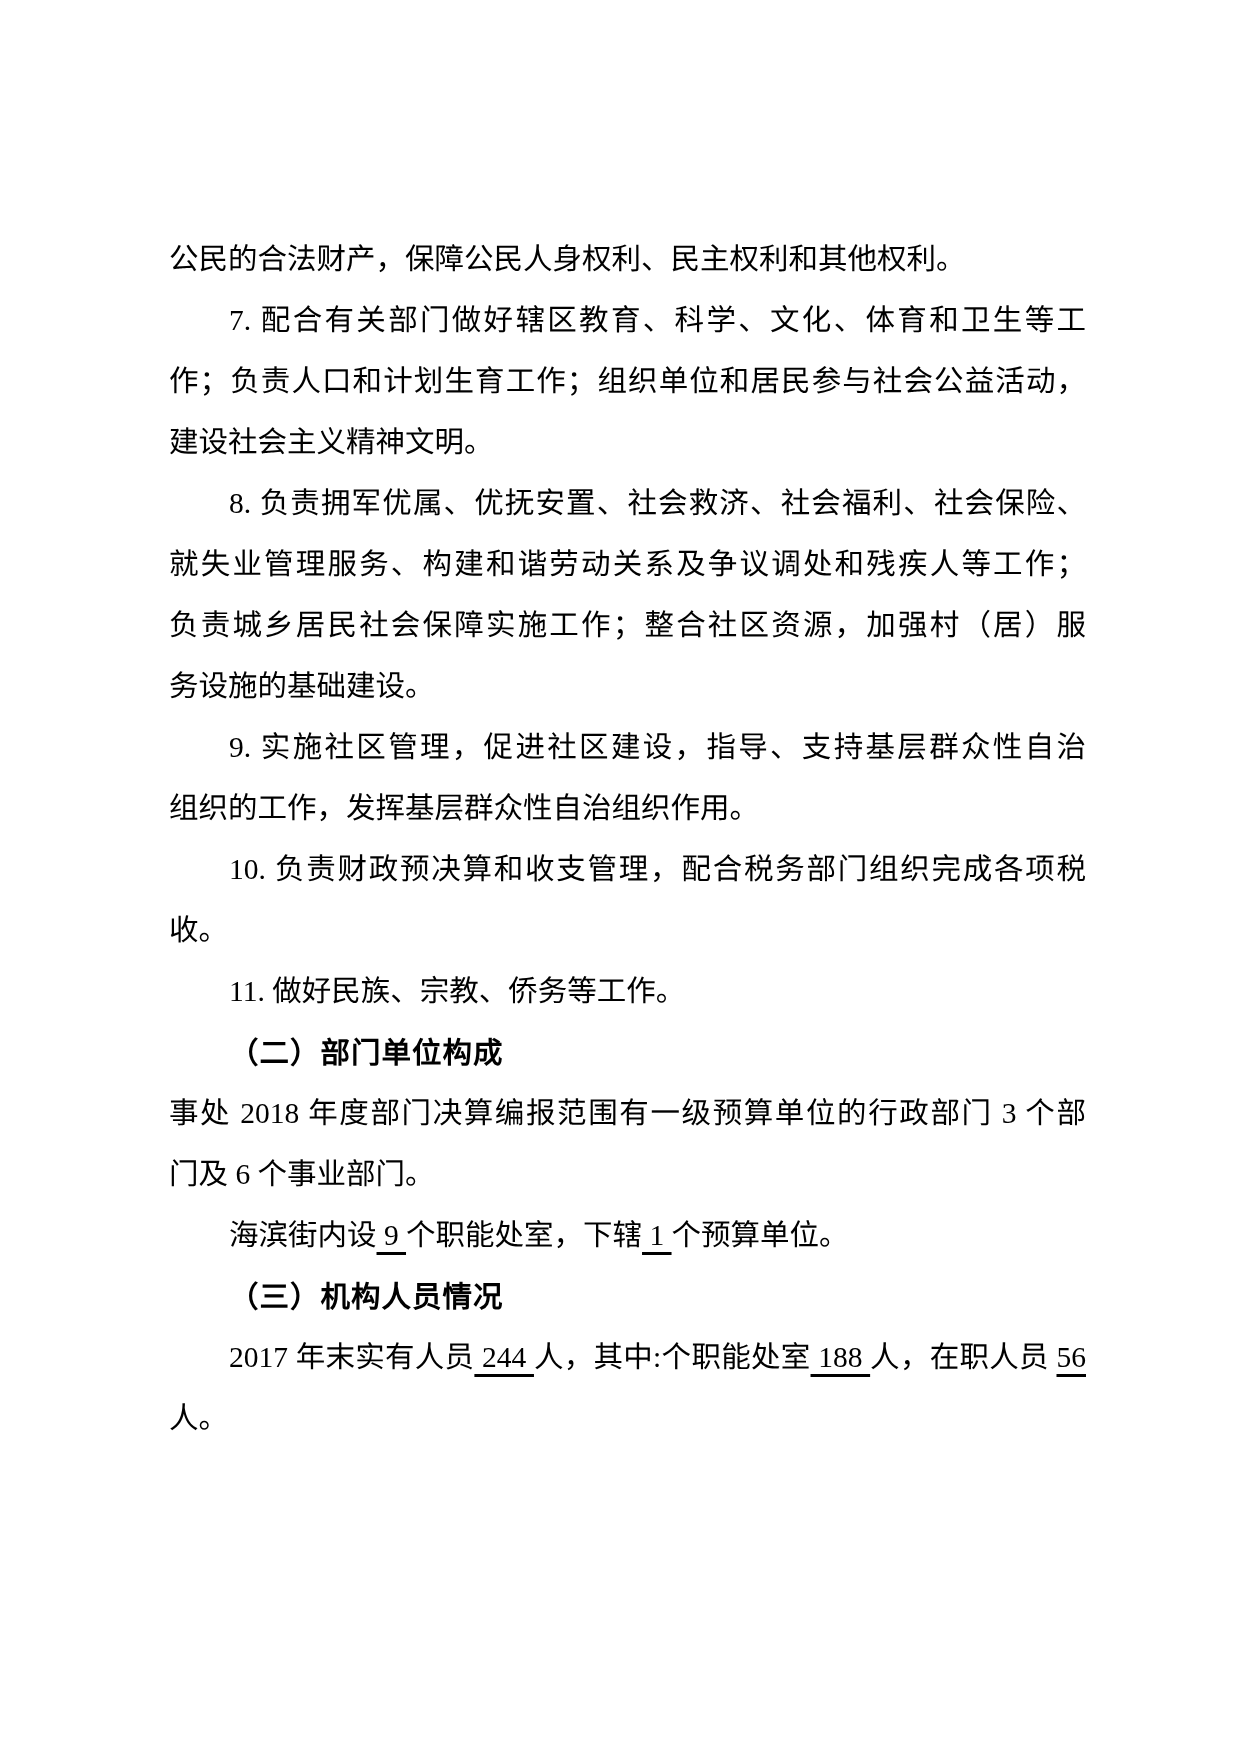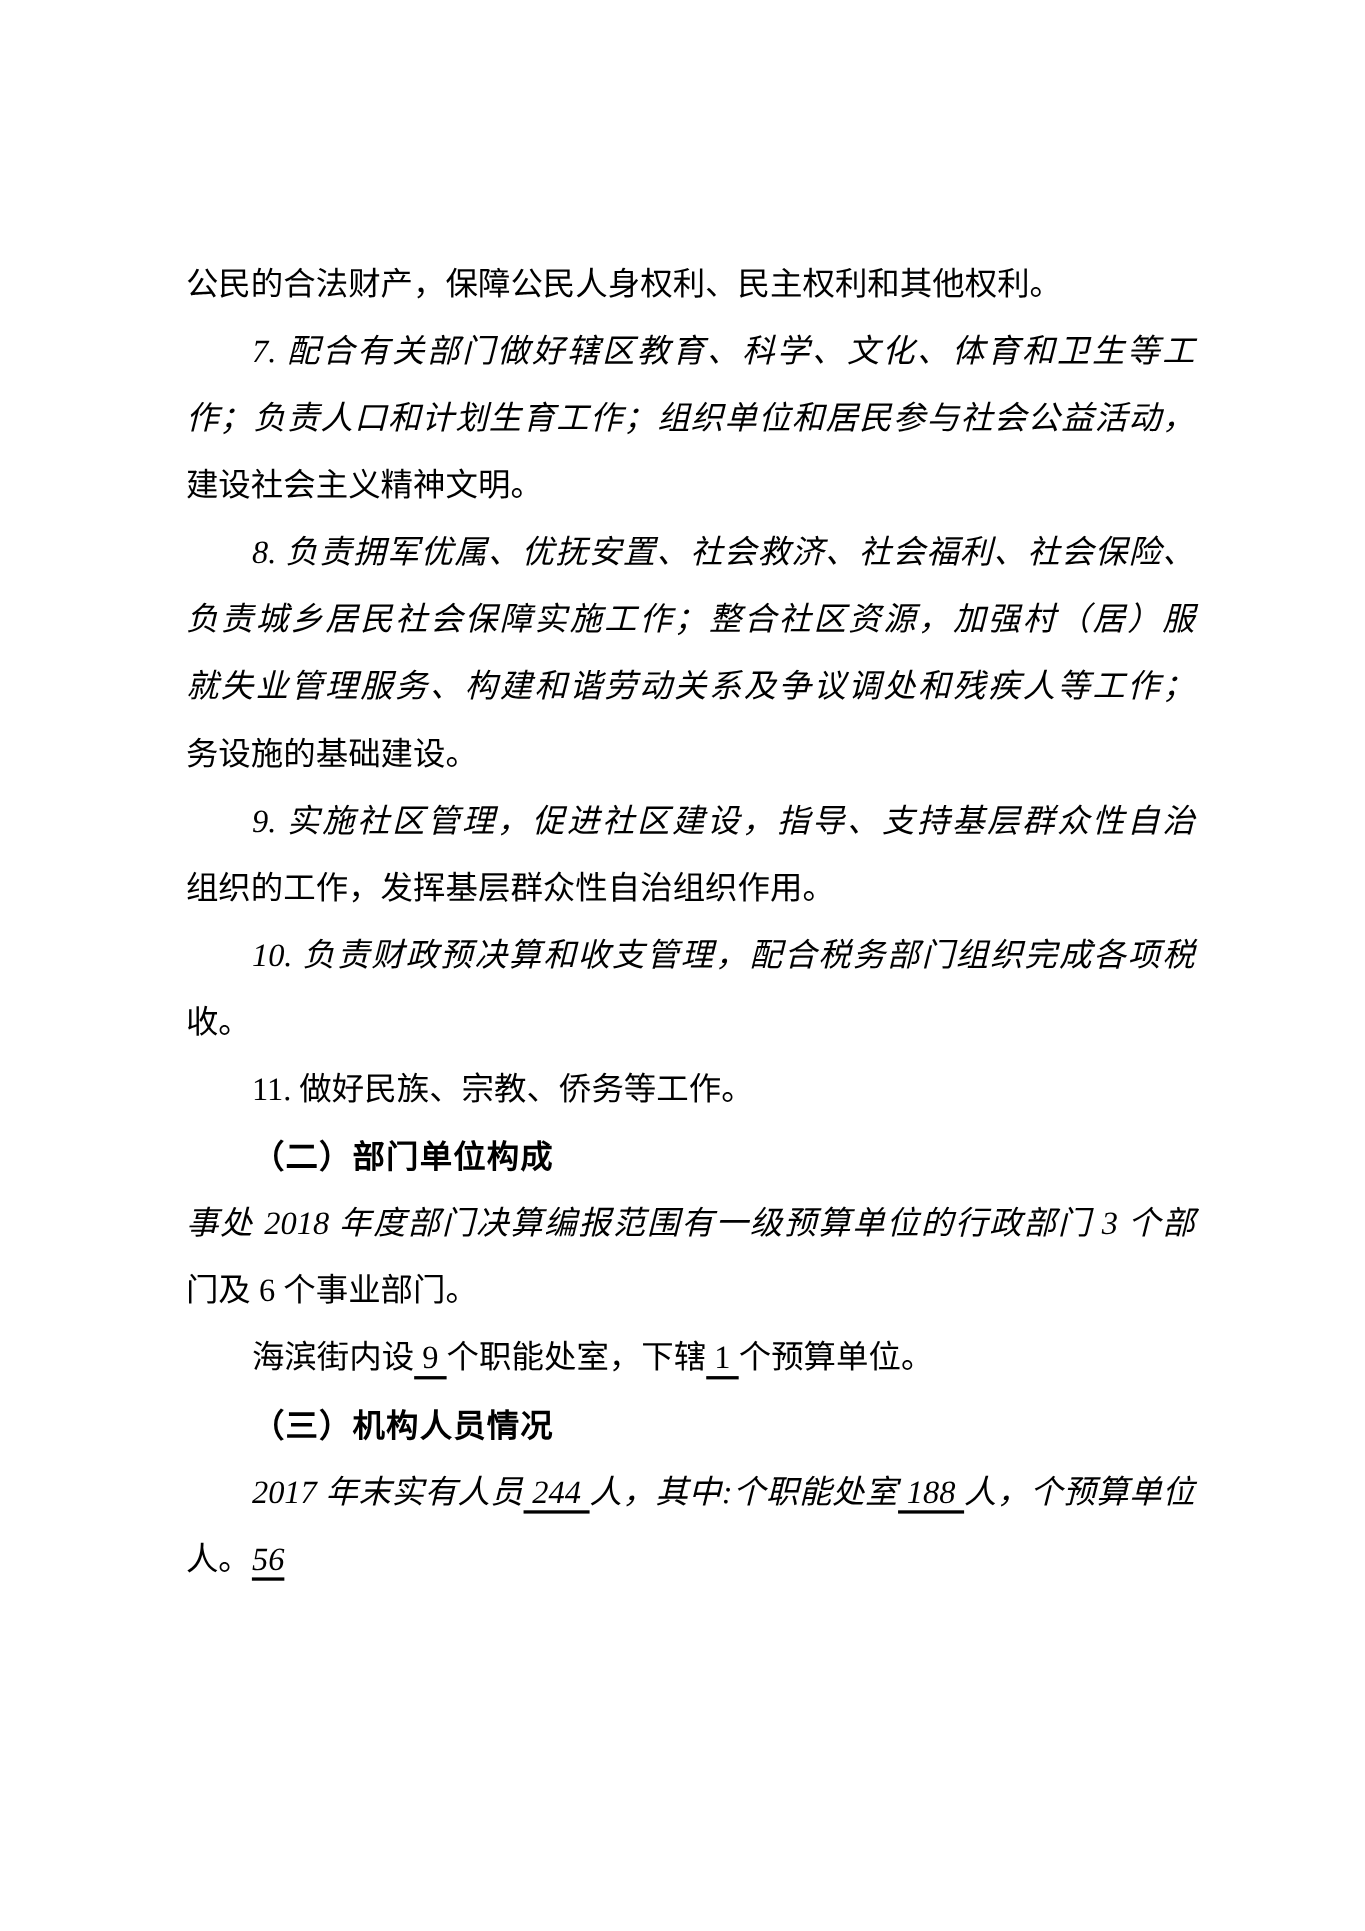--- a/index.html
+++ b/index.html
@@ -25,21 +25,20 @@
     font-size: 29.5px;
   }
   .line {
     height: 61px;
     line-height: 61px;
     text-align: justify;
     text-align-last: left;
   }
   .line.fill {
     text-align-last: justify;
-    font-style: italic;
   }
   .line.indent {
     padding-left: 60px;
   }
   .line.heading {
     font-family: Liberation Sans, sans-serif;
     font-weight: 700;
     letter-spacing: 1px;
   }
   .u {
@@ -51,29 +50,29 @@
 </head>
 <body>
 
 <div class="page" style="background: rgb(255, 255, 255); color: rgb(0, 0, 0);">
   <div class="doc">
       <div class="line"><span>公民的合法财产，保障公民人身权利、民主权利和其他权利。</span></div>
       <div class="line indent fill"><span>7. 配合有关部门做好辖区教育、科学、文化、体育和卫生等工</span></div>
       <div class="line fill"><span>作；负责人口和计划生育工作；组织单位和居民参与社会公益活动，</span></div>
       <div class="line"><span>建设社会主义精神文明。</span></div>
       <div class="line indent fill"><span>8. 负责拥军优属、优抚安置、社会救济、社会福利、社会保险、</span></div>
+      <div class="line fill"><span>就失业管理服务、构建和谐劳动关系及争议调处和残疾人等工作；</span></div>
       <div class="line fill"><span>负责城乡居民社会保障实施工作；整合社区资源，加强村（居）服</span></div>
-      <div class="line fill"><span>就失业管理服务、构建和谐劳动关系及争议调处和残疾人等工作；</span></div>
       <div class="line"><span>务设施的基础建设。</span></div>
       <div class="line indent fill"><span>9. 实施社区管理，促进社区建设，指导、支持基层群众性自治</span></div>
       <div class="line"><span>组织的工作，发挥基层群众性自治组织作用。</span></div>
       <div class="line indent fill"><span>10. 负责财政预决算和收支管理，配合税务部门组织完成各项税</span></div>
       <div class="line"><span>收。</span></div>
       <div class="line indent"><span>11. 做好民族、宗教、侨务等工作。</span></div>
       <div class="line heading indent"><span>（二）部门单位构成</span></div>
       <div class="line fill"><span>事处 2018 年度部门决算编报范围有一级预算单位的行政部门 3 个部</span></div>
       <div class="line"><span>门及 6 个事业部门。</span></div>
       <div class="line indent"><span>海滨街内设</span><span class="u">&nbsp;9&nbsp;</span><span>个职能处室，下辖</span><span class="u">&nbsp;1&nbsp;</span><span>个预算单位。</span></div>
       <div class="line heading indent"><span>（三）机构人员情况</span></div>
-      <div class="line indent fill"><span>2017 年末实有人员</span><span class="u">&nbsp;244&nbsp;</span><span>人，其中:个职能处室</span><span class="u">&nbsp;188&nbsp;</span><span>人，个预算单位 </span><span class="u">56</span></div>
+      <div class="line indent fill"><span>2017 年末实有人员</span><span class="u">&nbsp;244&nbsp;</span><span>人，其中:个职能处室</span><span class="u">&nbsp;188&nbsp;</span><span>人，在职人员 </span><span class="u">56</span></div>
       <div class="line"><span>人。</span></div>
     </div>
 </div>
 
 </body></html>

